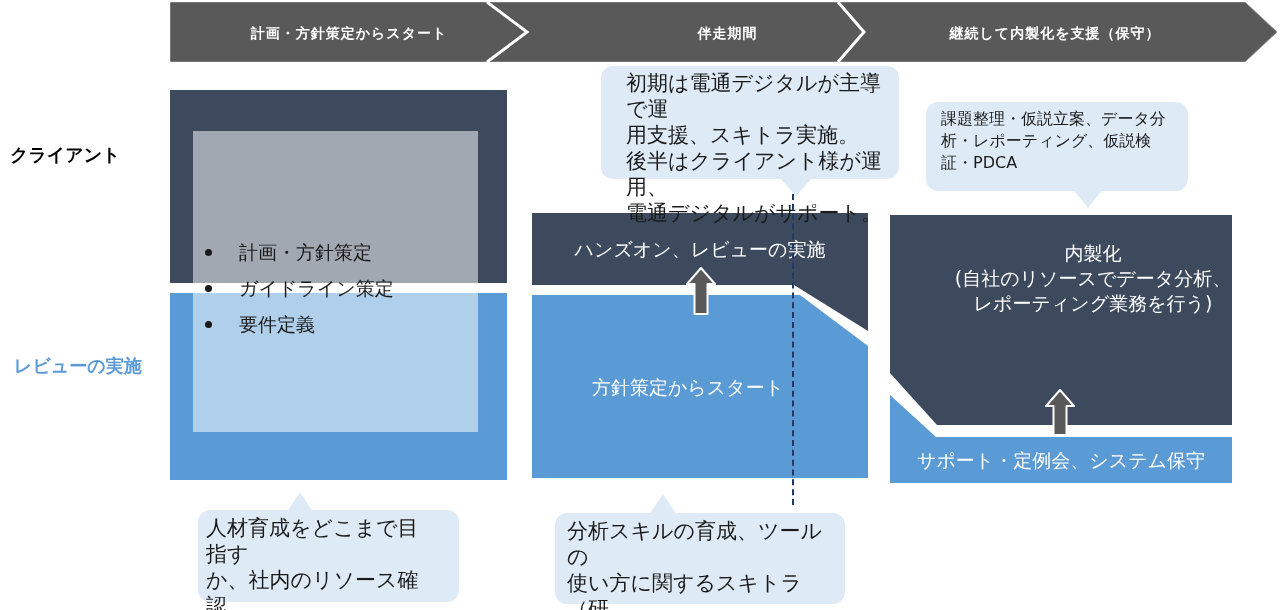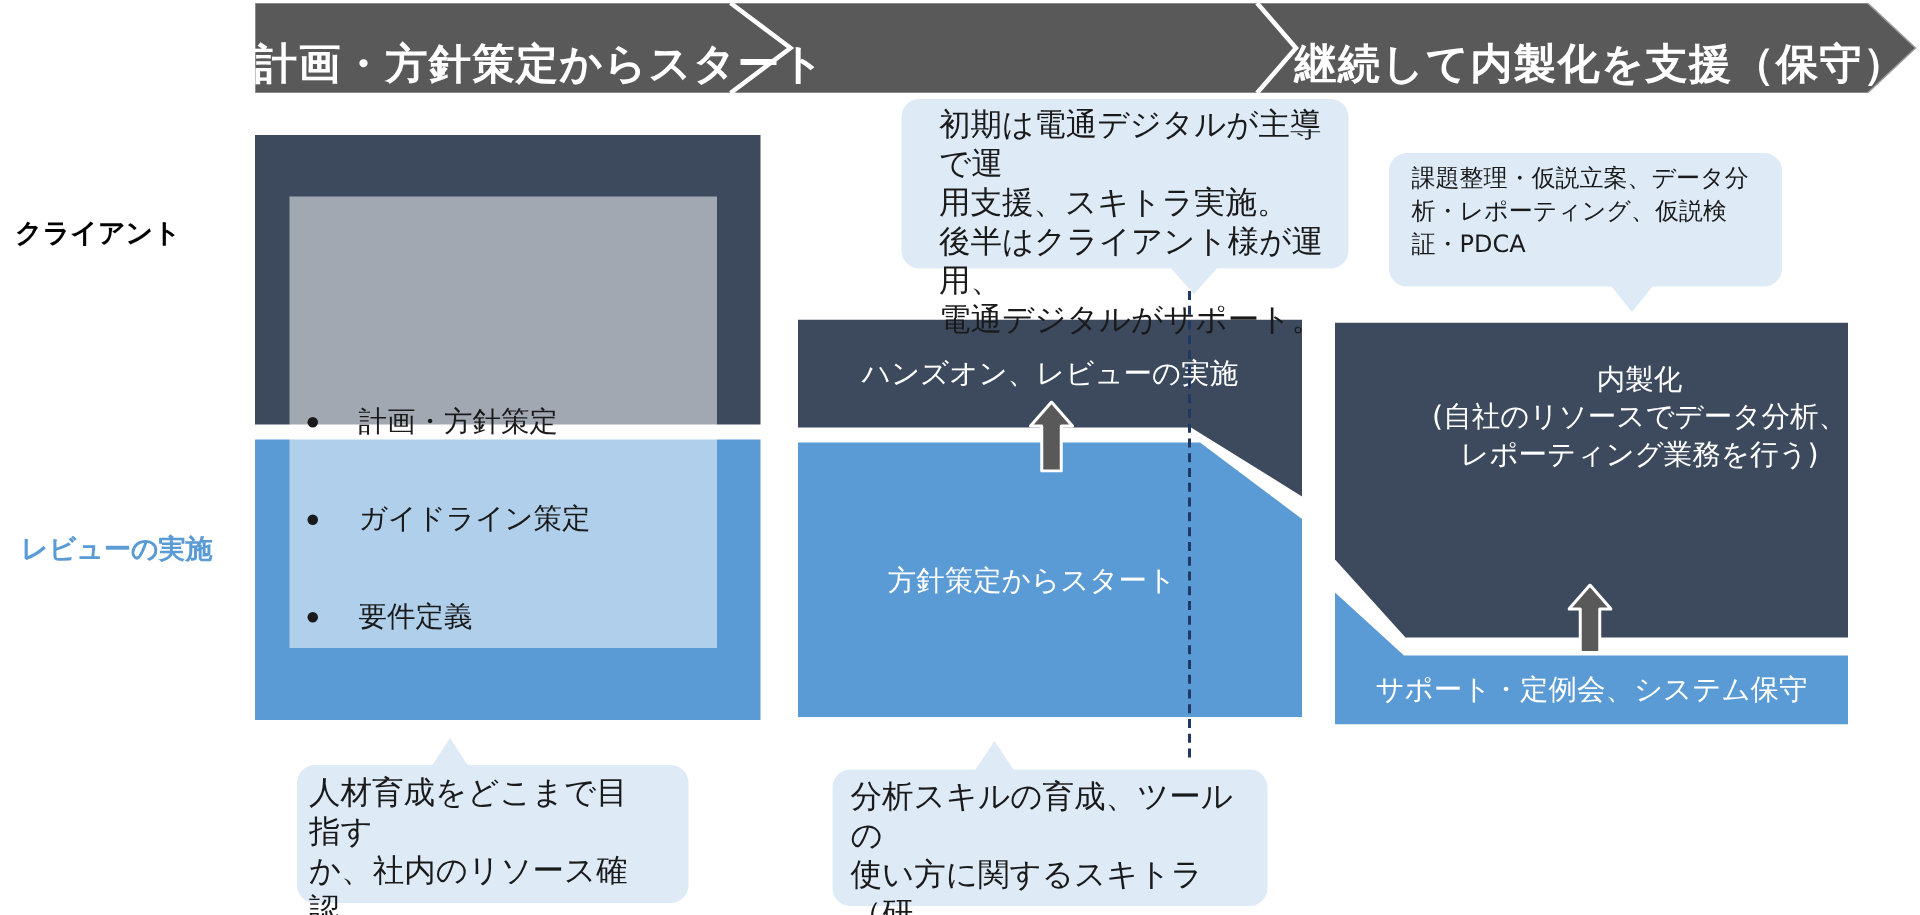--- a/index.html
+++ b/index.html
@@ -5,33 +5,33 @@
   html,body{margin:0;padding:0;background:#fff;}
   #canvas{
     position:relative;width:1280px;height:610px;background:#ffffff;
     font-family:"DejaVu Sans","Liberation Sans",sans-serif;
     overflow:hidden;color:#1a1a1a;
   }
   .abs{position:absolute;}
   
   .phase-label{
     position:absolute;top:17px;height:32px;line-height:32px;
-    text-align:center;color:#ffffff;font-size:28px;font-weight:700;
-    letter-spacing:1px;white-space:nowrap;margin-top:10px;
+    text-align:center;color:#ffffff;font-size:14px;font-weight:700;
+    letter-spacing:1px;white-space:nowrap;
   }
   
   .row-label{position:absolute;font-size:18px;font-weight:700;white-space:nowrap;}
   .row-label.client{left:10px;top:143px;color:#000000;}
   .row-label.dentsu{left:14px;top:354px;color:#5B9BD5;}
   
   .c1-navy{left:170px;top:90px;width:337px;height:193px;background:#3D4A5E;}
   .c1-blue{left:170px;top:293px;width:337px;height:187px;background:#5B9BD5;}
   .c1-overlay{left:193px;top:131px;width:285px;height:301px;background:rgba(255,255,255,0.52);}
   .bullet-list{left:205px;top:234px;width:285px;}
-  .bullet-row{display:flex;align-items:flex-start;height:36px;line-height:36px;margin-top:29px;}
+  .bullet-row{display:flex;align-items:flex-start;height:36px;line-height:36px;}
   .bullet-dot{width:7px;height:7px;border-radius:50%;background:#1a1a1a;margin:15px 27px 0 0;flex:0 0 auto;}
   .bullet-text{font-size:19px;color:#1a1a1a;white-space:nowrap;}
   
   .block-label{
     position:absolute;color:#ffffff;font-size:19px;text-align:center;
     white-space:pre-line;line-height:25px;
   }
   
   .dash-line{left:792px;top:194px;height:311px;width:0;border-left:2px dashed #1F3864;z-index:6;}
   
@@ -50,20 +50,21 @@
 <body>
 
 <div id="canvas">
 
   <svg class="abs" style="left:170px;top:2px;" width="1110" height="60" viewBox="0 0 1110 60">
     <polygon points="0,0 1075,0 1107,30 1075,60 0,60" fill="#595959" stroke="#9a9a9a" stroke-width="1"></polygon>
     <polyline points="317,0 357,30 317,60" fill="none" stroke="#ffffff" stroke-width="3"></polyline>
     <polyline points="668,0 694,30 668,60" fill="none" stroke="#ffffff" stroke-width="3"></polyline>
   </svg>
   <div class="phase-label" style="left:170px;width:358px;">計画・方針策定からスタート</div>
+  <div class="phase-label" style="left:560px;width:335px;">伴走期間</div>
   <div class="phase-label" style="left:863px;width:384px;">継続して内製化を支援（保守）</div>
 
   <div class="row-label client">クライアント</div>
   <div class="row-label dentsu">レビューの実施</div>
 
   <div class="abs c1-navy"></div>
   <div class="abs c1-blue"></div>
   <div class="abs c1-overlay"></div>
   <div class="abs bullet-list">
     <div class="bullet-row">

